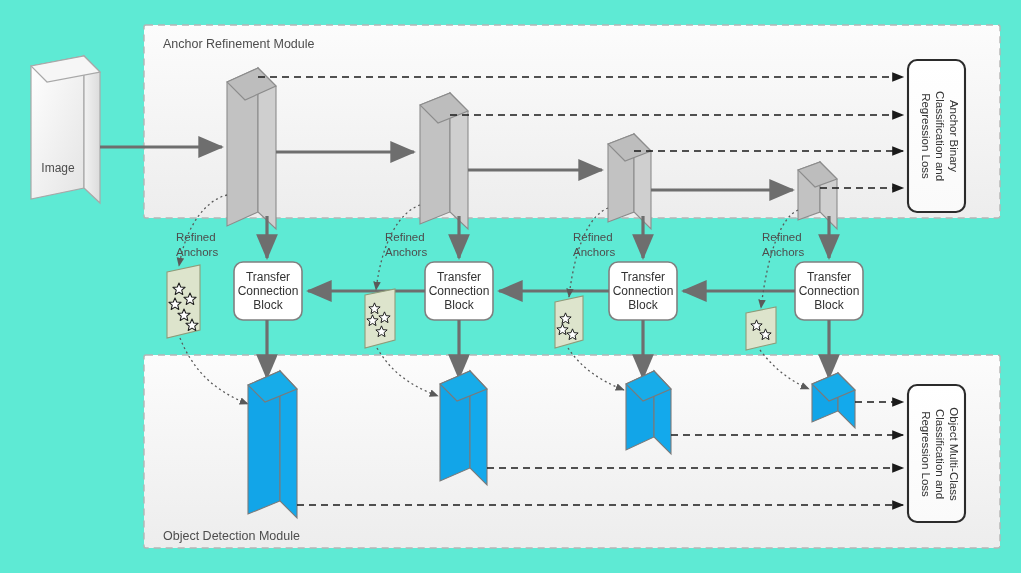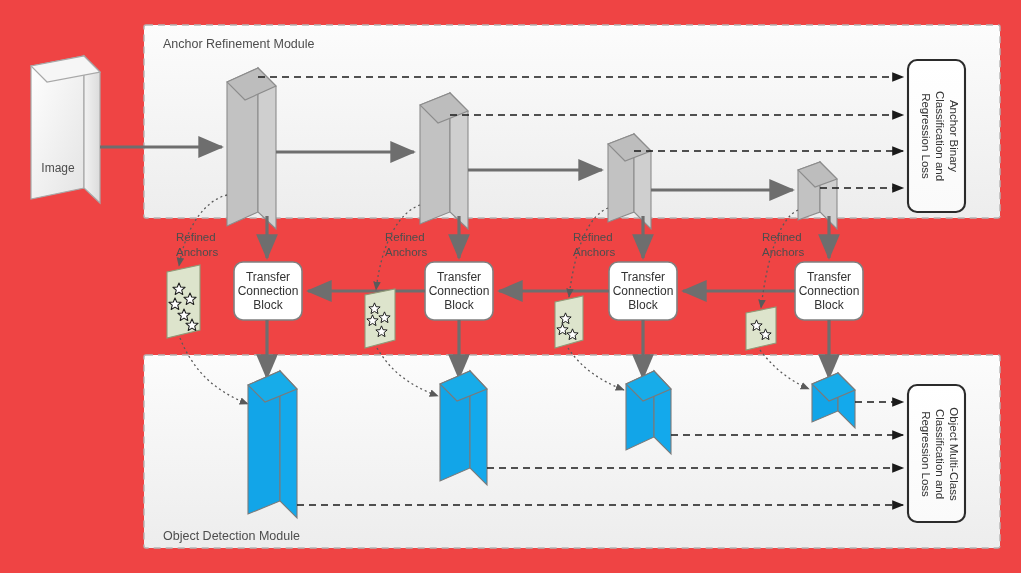--- a/index.html
+++ b/index.html
@@ -4,21 +4,21 @@
 <style>
   html,body{margin:0;padding:0;background:#ffffff;}
   body{
     font-family:"Liberation Sans", sans-serif;
     -webkit-font-smoothing:antialiased;
   }
   #stage{
     position:relative;
     width:1021px;
     height:573px;
-    background:#ef4444;
+    background:#5eead4;
     overflow:hidden;
     text-decoration:underline;
   }
   #diagram-svg{
     position:absolute;
     left:0;top:0;
     width:1021px;
     height:573px;
   }
   .mod-label{

